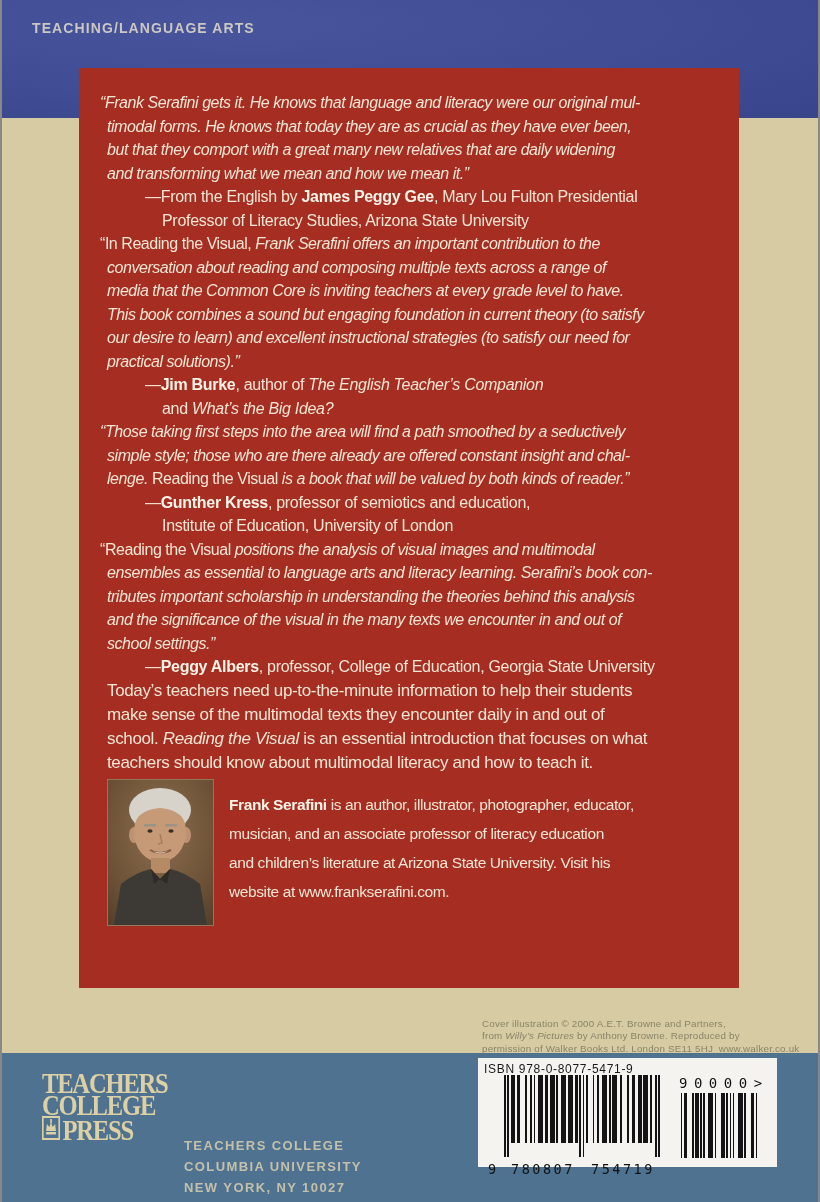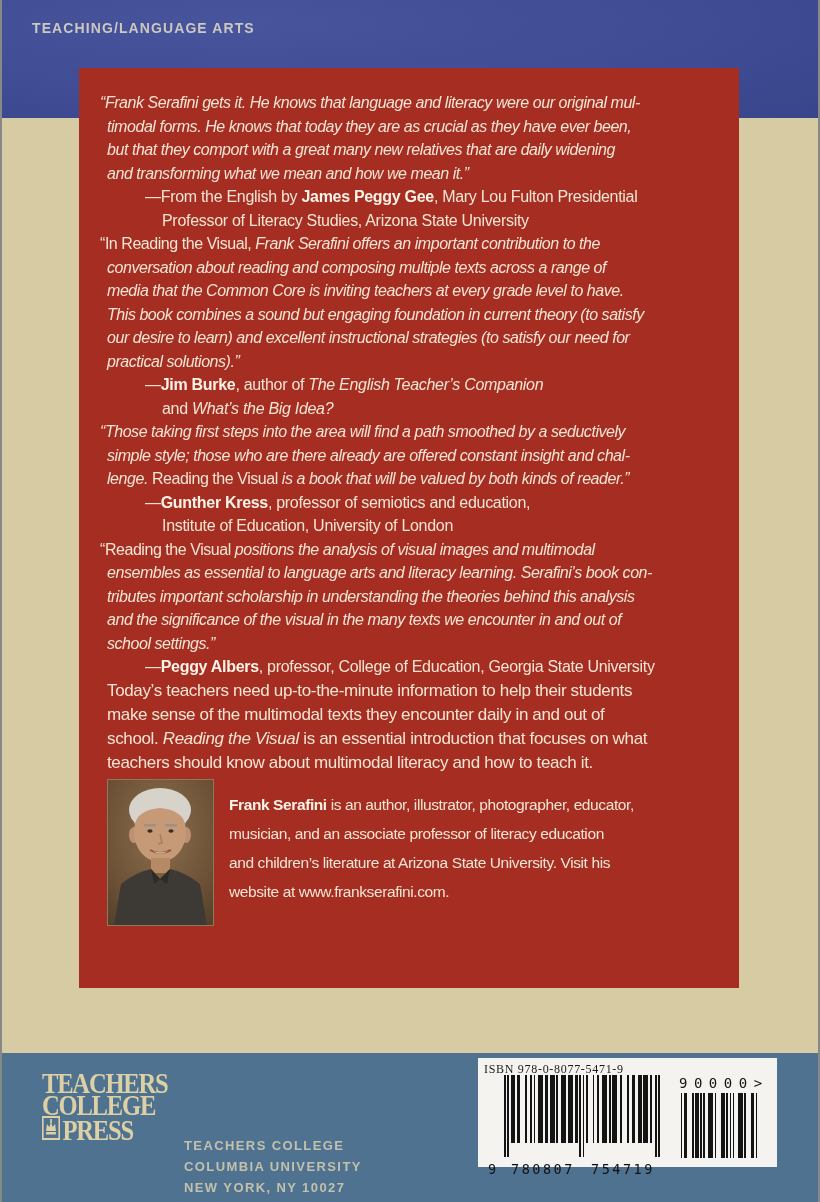--- a/index.html
+++ b/index.html
@@ -28,21 +28,21 @@
   .bottom-band{position:absolute;left:0;top:1053px;width:820px;height:149px;background:#4e7290;}
   .logo{position:absolute;left:40px;top:1072px;color:#dcd0a4;font-family:"Liberation Serif",serif;
         font-weight:700;transform:scaleX(.82);transform-origin:left top;line-height:22px;}
   .logo-line{font-size:30px;letter-spacing:-1.5px;display:block;}
   .press-row{display:flex;align-items:flex-end;gap:3px;}
   .shield{width:22px;height:24px;display:inline-block;margin-bottom:1px;}
   .address{position:absolute;left:182px;top:1135px;color:#c3c0ab;font-size:13px;font-weight:700;
            letter-spacing:1.4px;line-height:21px;}
   
   .bc-box{position:absolute;left:476px;top:1058px;width:299px;height:109px;background:#f4f3ef;z-index:2;}
-  .isbn{position:absolute;left:6px;top:4px;font-family:Liberation Serif, serif;font-size:12px;
+  .isbn{position:absolute;left:6px;top:4px;font-family:Liberation Sans, sans-serif;font-size:12px;
         letter-spacing:0.7px;color:#1a1a1a;}
   .ean{position:absolute;left:26px;top:17px;width:156px;height:88px;}
   .ean .bar{position:absolute;top:0;background:#141414;}
   .ean-digits{position:absolute;top:86px;left:0;width:100%;font-family:"DejaVu Sans Mono",monospace;
               font-size:13.5px;color:#111;}
   .ean-digits span{position:absolute;letter-spacing:2.5px;}
   .d0{left:-16px;} .d1{left:7px;} .d2{left:87px;}
   .addon{position:absolute;left:201px;top:17px;width:94px;}
   .addon-num{font-family:"DejaVu Sans Mono",monospace;font-size:14px;letter-spacing:6.5px;color:#111;
              display:block;margin-bottom:2px;}
@@ -117,20 +117,23 @@
           <path d="M62 89 L52 99 L59 104 Z" fill="#2e2b27"></path>
         </svg>
       </div>
       <p class="bio-text"><span class="sg-b">Frank Serafini</span><span class="sg-r"> is an author, illustrator, photographer, educator,
 musician, and an associate professor of literacy education
 and children’s literature at Arizona State University. Visit his
 website at www.frankserafini.com.</span></p>
     </div>
   </div>
 
+  <p class="credit"><span class="sg-r">Cover illustration © 2000 A.E.T. Browne and Partners,
+from </span><span class="sg-i">Willy’s Pictures</span><span class="sg-r"> by Anthony Browne. Reproduced by
+permission of Walker Books Ltd. London SE11 5HJ  www.walker.co.uk</span></p>
 
   <div class="bottom-band"></div>
 
   <div class="logo">
     <span class="logo-line">TEACHERS</span>
     <span class="logo-line">COLLEGE</span>
     <span class="logo-line press-row">
       <svg class="shield" viewBox="0 0 22 24" xmlns="http://www.w3.org/2000/svg">
         <rect x="1" y="1" width="20" height="22" fill="none" stroke="#dcd0a4" stroke-width="2"></rect>
         <path d="M5 15 L6 8 L9 11 L11 6 L13 11 L16 8 L17 15 Z" fill="#dcd0a4"></path>

